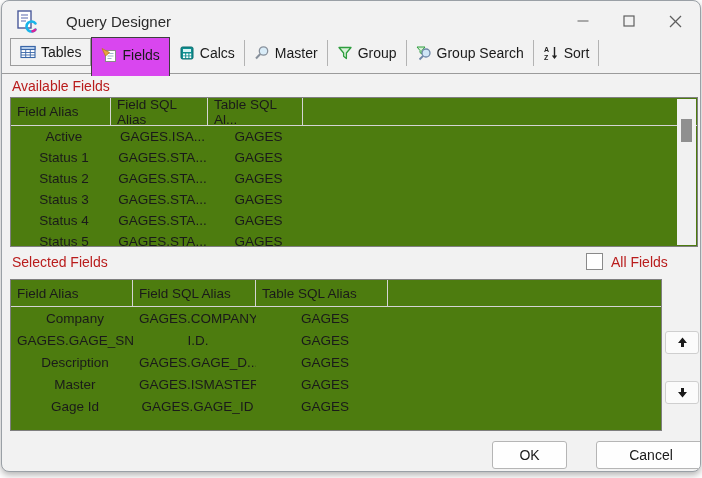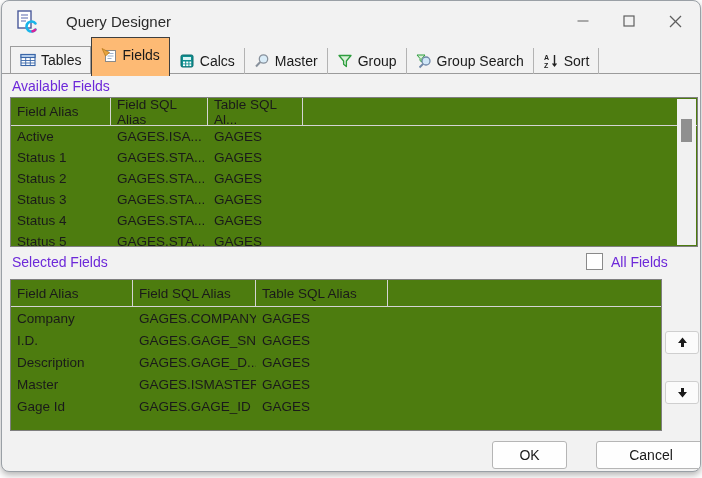--- a/index.html
+++ b/index.html
@@ -15,33 +15,33 @@
   }
   
   .titlebar{position:absolute;left:0;top:0;right:0;height:40px;display:flex;align-items:center;}
   .appicon{margin-left:12px;width:26px;height:26px;flex:0 0 auto;}
   .title{margin-left:26px;font-size:15px;color:#2b2b2b;}
   .winbtns{position:absolute;right:2px;top:0;height:40px;display:flex;}
   .winbtn{width:46px;height:40px;display:flex;align-items:center;justify-content:center;}
   
   .tabstrip{position:absolute;left:8px;right:0;top:42px;height:33px;display:flex;align-items:flex-end;font-size:14px;}
   .tabstrip::after{content:"";position:absolute;left:-8px;right:0;bottom:2px;height:1px;background:#9b9b9b;}
-  .tab{display:flex;align-items:center;gap:5px;height:26px;padding:0 9px;margin-bottom:2px;
+  .tab{display:flex;align-items:center;gap:5px;height:26px;padding:0 9px;margin-bottom:10px;
        border-right:1px solid #b3b3b3;position:relative;z-index:1;white-space:nowrap;}
   .tab.first{border:1px solid #9c9c9c;}
-  .tab.active{border:1px solid #3e3e3e;border-bottom:none;height:33px;margin-bottom:0;background:#fdba74;z-index:3;padding-bottom:5px;}
+  .tab.active{border:1px solid #3e3e3e;border-bottom:none;height:33px;margin-bottom:0;background:#d946ef;z-index:3;padding-bottom:5px;}
   .tab .ticon{width:16px;height:16px;flex:0 0 auto;}
   
-  .seclabel{position:absolute;font-size:14px;color:#6d28d9;}
+  .seclabel{position:absolute;font-size:14px;color:#b91c1c;}
   
   .gridbox{position:absolute;background:#4d7c0f;border:1px solid #7f7f7f;overflow:hidden;}
   .ghead{display:flex;align-items:stretch;border-bottom:1px solid #d4d4d4;font-size:13.5px;}
   .ghead .hc{display:flex;align-items:center;padding-left:6px;border-right:1px solid #d4d4d4;box-sizing:border-box;}
   .ghead .hfill{flex:1;border-right:none;}
-  .trow{display:flex;align-items:center;font-size:13.5px;}
+  .trow{display:flex;align-items:center;font-size:13.5px;text-align:center;}
   .trow .c{padding-left:6px;box-sizing:border-box;white-space:nowrap;overflow:hidden;}
   .availbox{left:8px;top:96px;width:686px;height:148px;}
   .availbox .ghead{height:27px;}
   .availbox .trow{height:21px;}
   .a1{width:100px;} .a2{width:97px;} .a3{width:95px;}
   .selbox{left:8px;top:278px;width:650px;height:150px;}
   .selbox .ghead{height:26px;}
   .selbox .trow{height:22px;}
   .s1{width:122px;} .s2{width:123px;} .s3{width:132px;}
   
@@ -222,22 +222,22 @@
       <div class="hc s2">Field SQL Alias</div>
       <div class="hc s3">Table SQL Alias</div>
       <div class="hc hfill"></div>
     </div>
     <div class="trow" style="margin-top:0;">
       <span class="c s1">Company</span>
       <span class="c s2">GAGES.COMPANY</span>
       <span class="c s3">GAGES</span>
     </div>
     <div class="trow">
+      <span class="c s2">GAGES.GAGE_SN</span>
       <span class="c s1">I.D.</span>
-      <span class="c s2">GAGES.GAGE_SN</span>
       <span class="c s3">GAGES</span>
     </div>
     <div class="trow">
       <span class="c s1">Description</span>
       <span class="c s2">GAGES.GAGE_D...</span>
       <span class="c s3">GAGES</span>
     </div>
     <div class="trow">
       <span class="c s1">Master</span>
       <span class="c s2">GAGES.ISMASTER</span>

